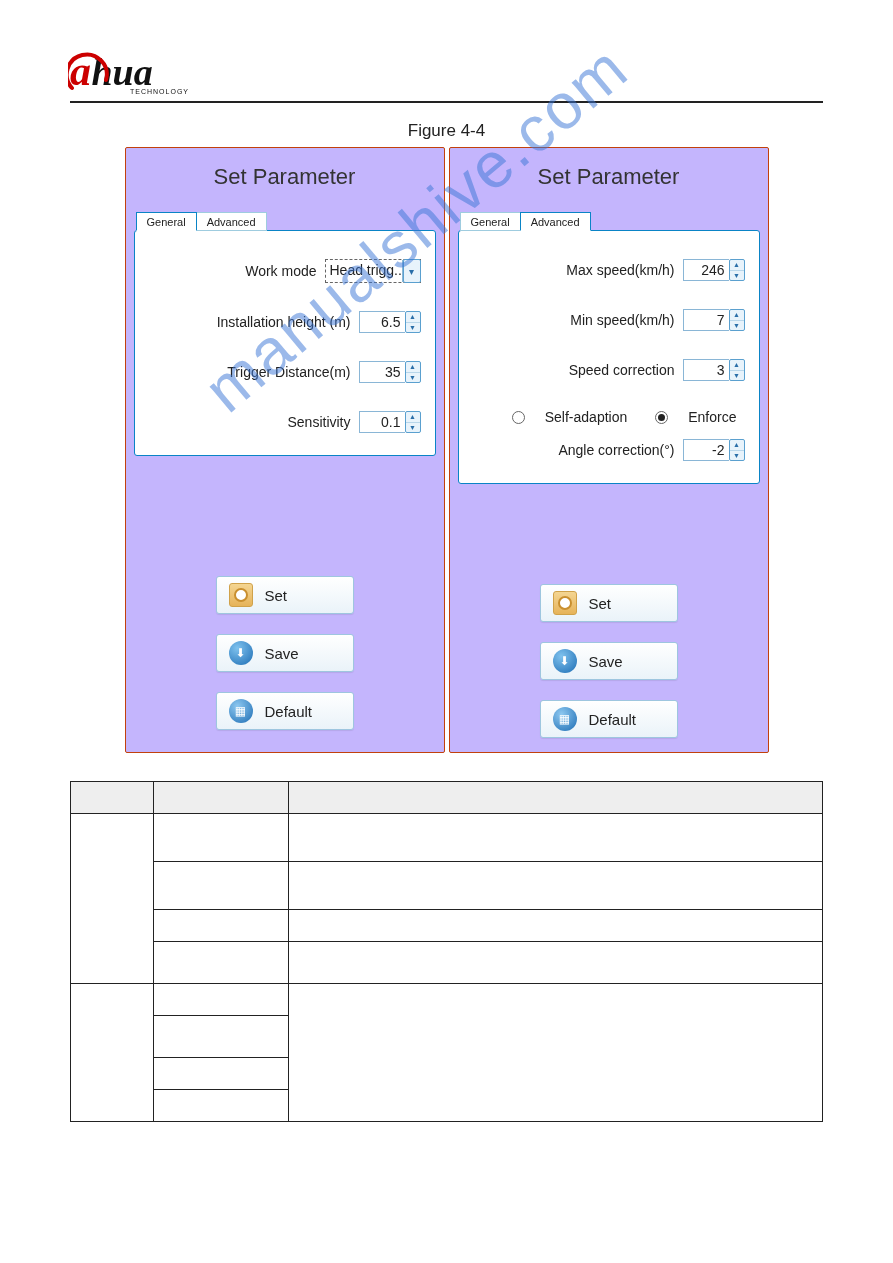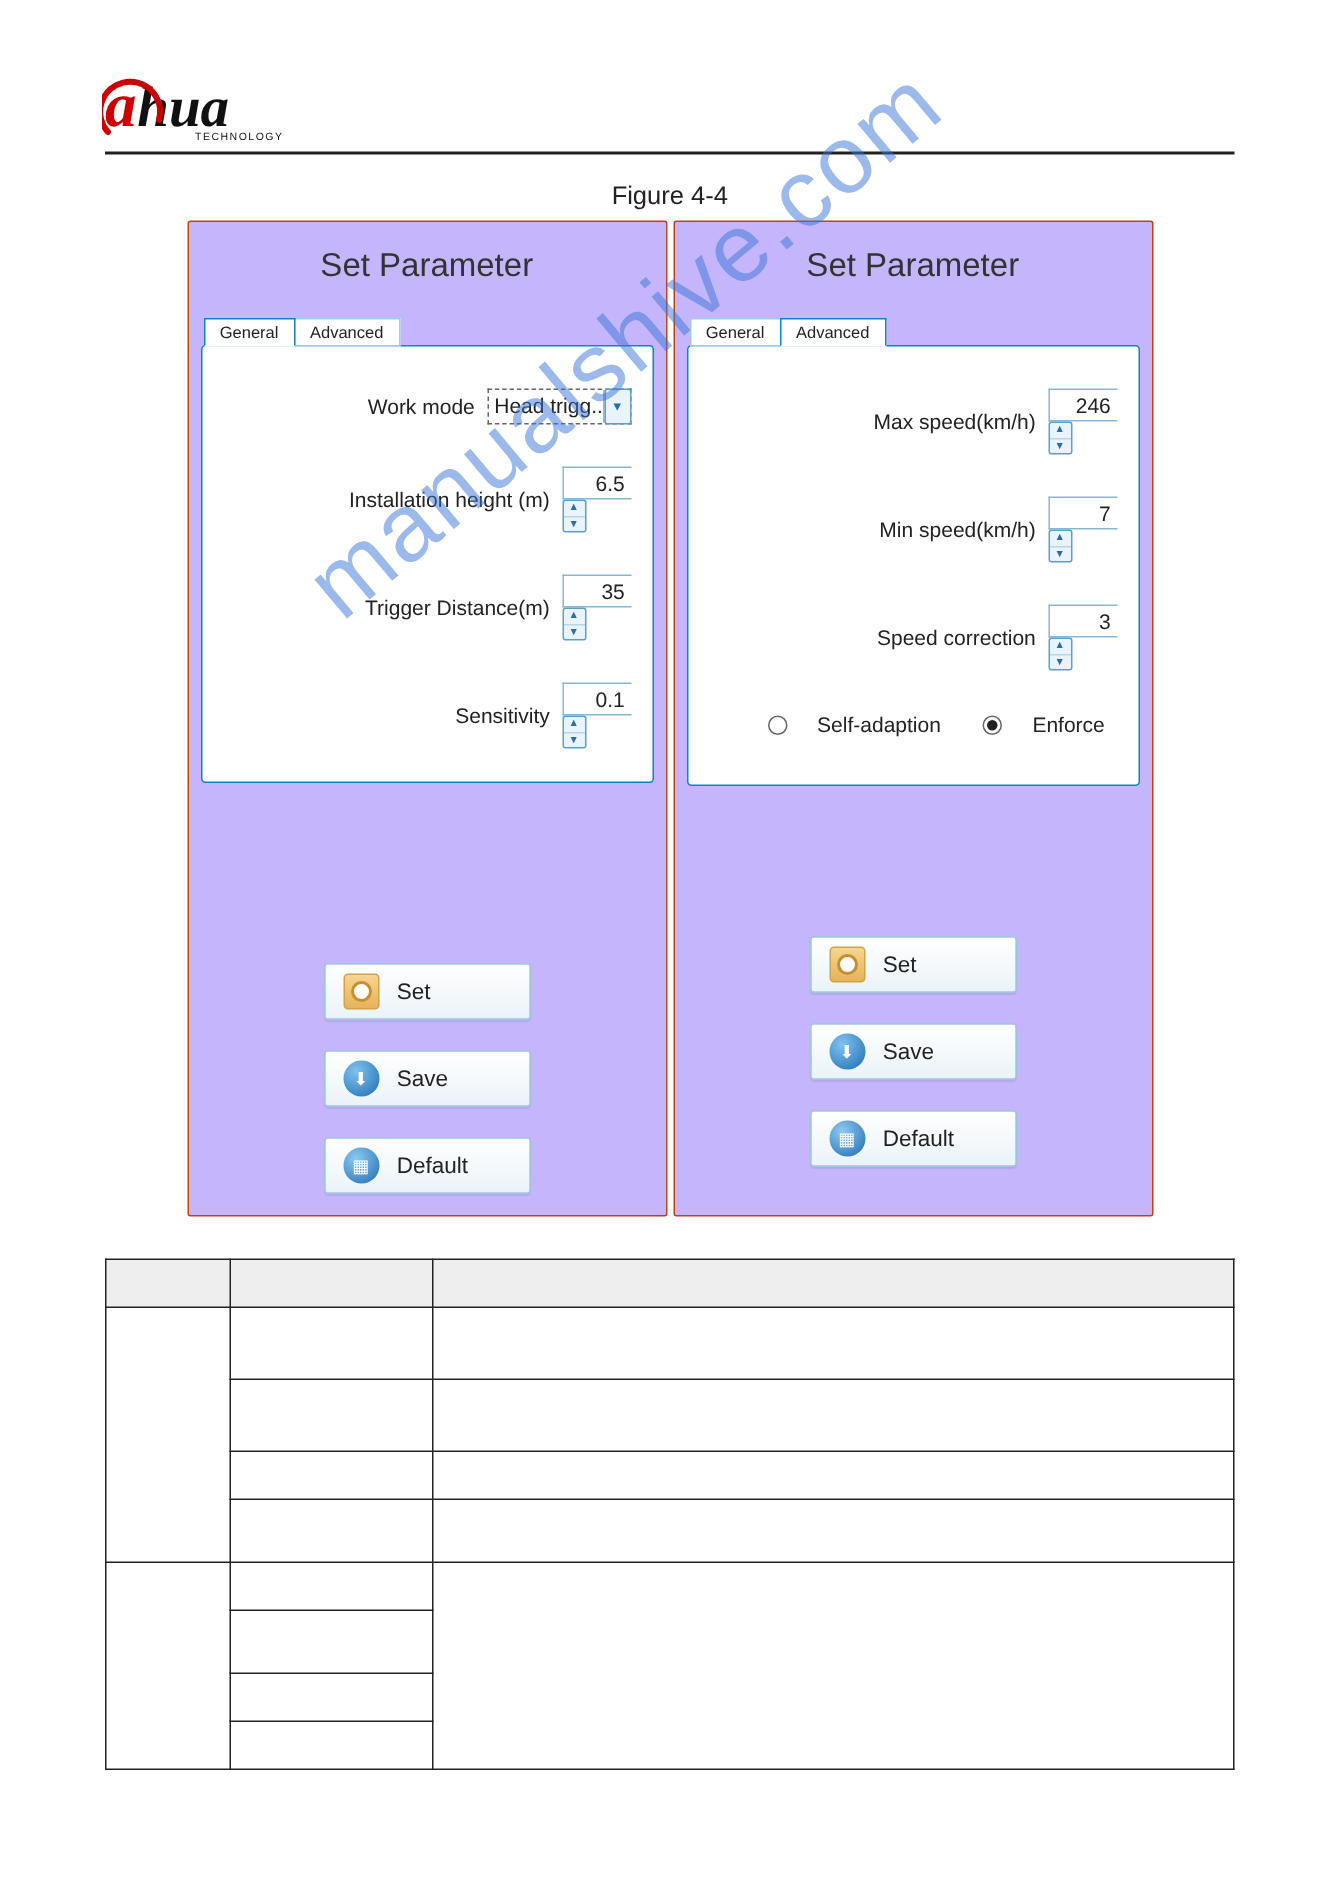--- a/index.html
+++ b/index.html
@@ -127,21 +127,21 @@
     gap: 8px;
   }
   .row:last-child { margin-bottom: 4px; }
   .row .lbl {
     font-size: 14px;
     color: #222;
     text-align: right;
     white-space: nowrap;
   }
   .val-wrap {
-    display:flex; align-items:stretch;flex-direction:column;
+    display:flex; align-items:stretch;
   }
   .val {
     width: 46px;
     height: 22px;
     border: 1px solid #8ab6d6;
     border-right: none;
     background: #fff;
     font-size: 14px;
     text-align: right;
     padding: 0 4px;
@@ -395,20 +395,30 @@
         <div class="radio-row">
           <label>
             <span class="radio"></span>
             <span>Self-adaption</span>
           </label>
           <label>
             <span class="radio checked"></span>
             <span>Enforce</span>
           </label>
         </div>
+        <div class="row" style="margin-bottom:4px;">
+          <span class="lbl">Angle correction(°)</span>
+          <span class="val-wrap">
+            <span class="val">-2</span>
+            <span class="spin">
+                <span class="up">▲</span>
+                <span class="down">▼</span>
+              </span>
+          </span>
+        </div>
       </div>
       <div class="btn-col compact">
         <div class="btn">
           <span class="ico-set"></span>
           <span>Set</span>
         </div>
         <div class="btn">
           <span class="ico ico-save"></span>
           <span>Save</span>
         </div>

